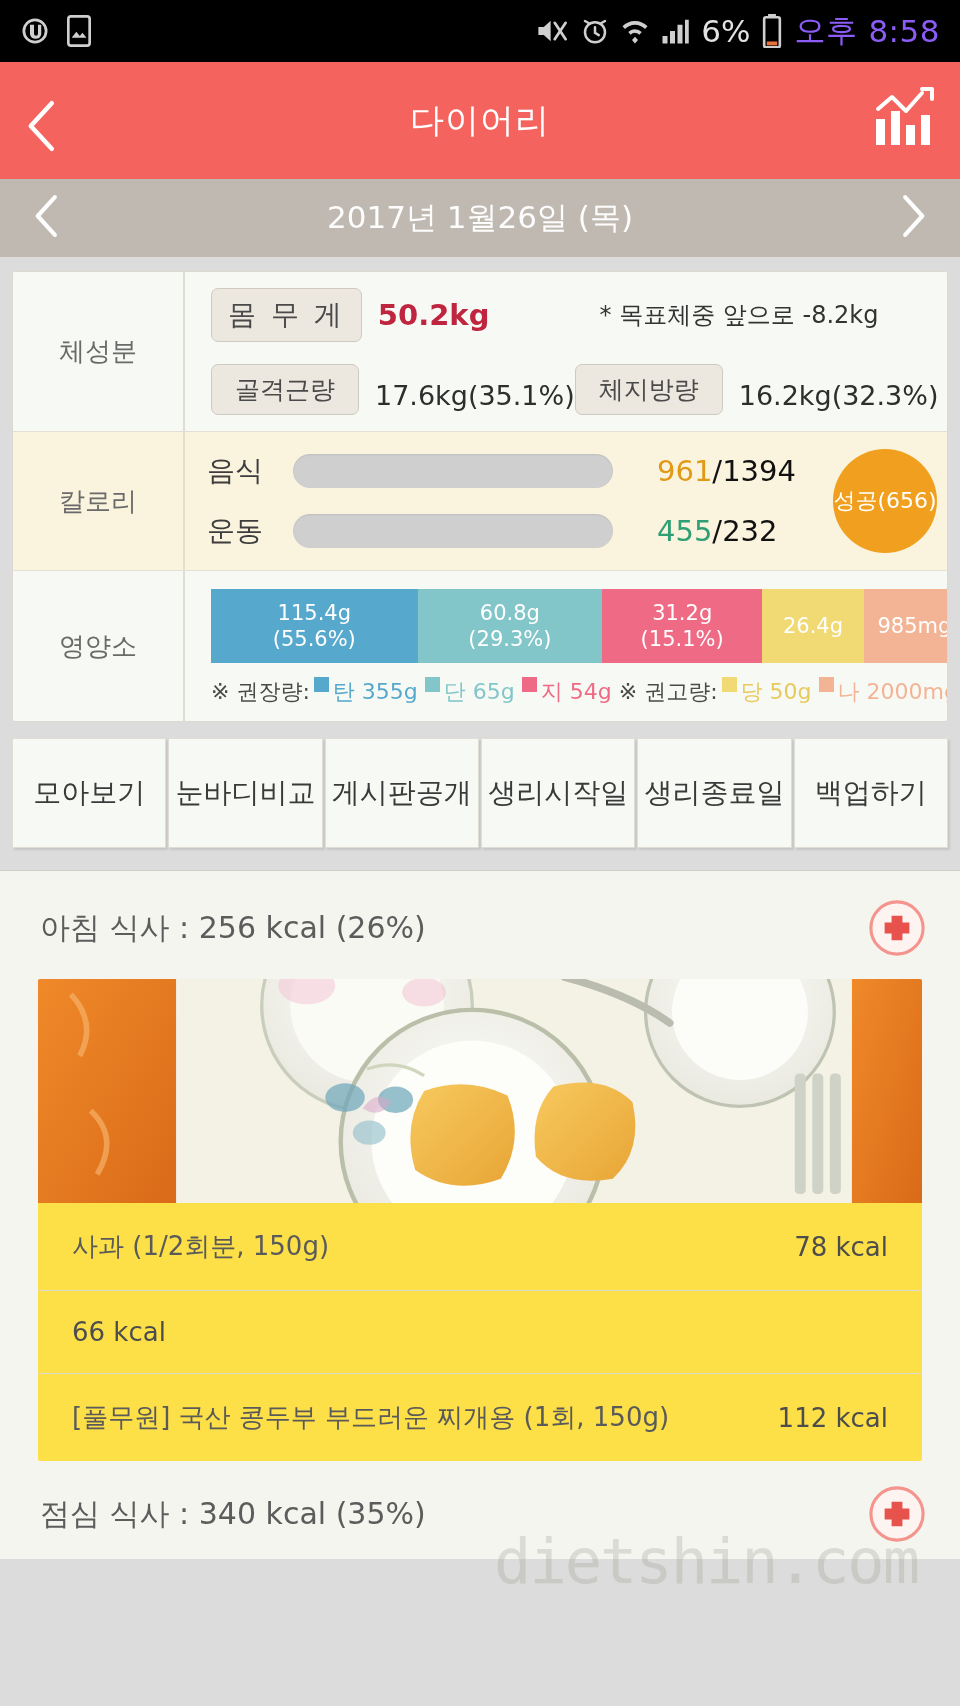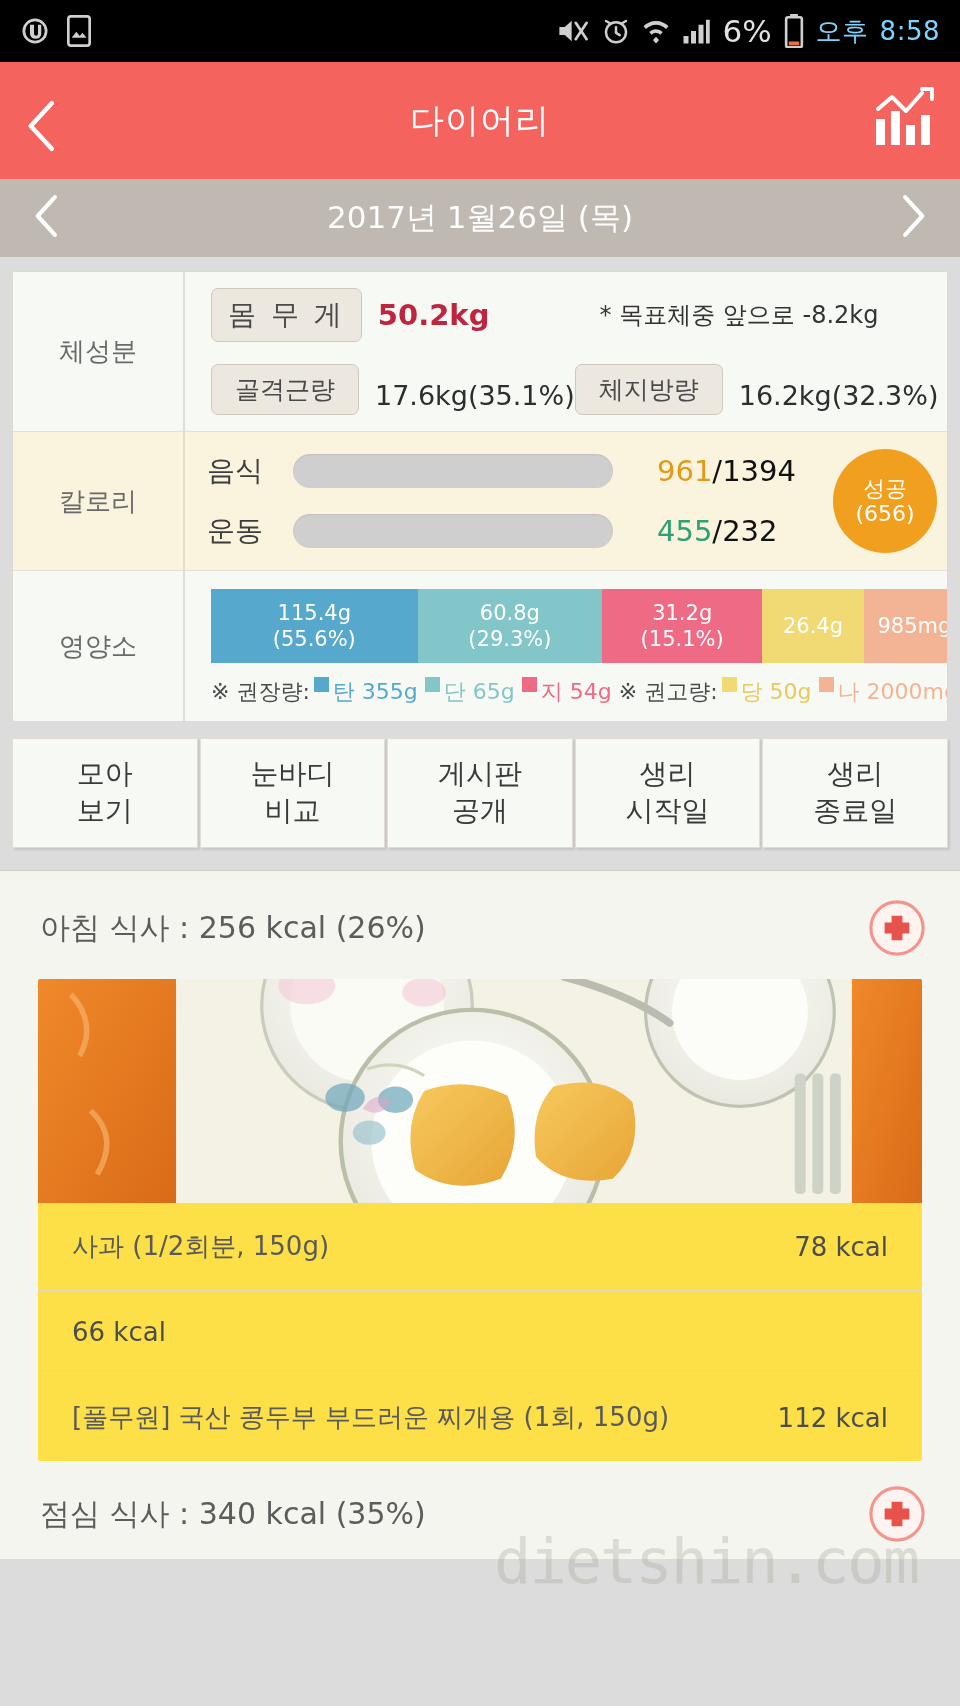--- a/index.html
+++ b/index.html
@@ -12,21 +12,21 @@
   .phone{ width:960px; height:1706px; position:relative; background:#dcdcdc; }
 
   
   .statusbar{
     height:62px; background:#000; display:flex; align-items:center;
     padding:0 20px; color:#cfcfcf;
   }
   .sb-left{ display:flex; align-items:center; gap:16px; }
   .sb-right{ margin-left:auto; display:flex; align-items:center; gap:11px; }
   .sb-ico{ display:inline-flex; align-items:center; justify-content:center; }
-  .sb-txt{ font-size:26px; letter-spacing:.5px; color:#7dd3fc; }
+  .sb-txt{ font-size:31px; letter-spacing:.5px; color:#8b5cf6; }
   .sb-batt{ font-size:31px; color:#e3e3e3; }
 
   
   .appbar{
     height:117px; background:#f4635e; display:flex; align-items:center;
     padding:0 20px; position:relative;
   }
   .appbar-title{
     position:absolute; left:0; right:0; text-align:center;
     font-size:34px; color:#fff; letter-spacing:1px;
@@ -87,21 +87,21 @@
   }
   .fill{ height:100%; border-radius:17px; }
   .fill.food{ background:linear-gradient(#f6ad2b,#eb9c14); }
   .fill.exer{ background:linear-gradient(#57ab8c,#3f9a78); }
   .cal-nums{ margin-left:44px; font-size:29px; color:#111; white-space:nowrap; }
   .cal-nums .hl-food{ color:#e09a16; }
   .cal-nums .hl-exer{ color:#2f9f74; }
   .badge{
     position:absolute; right:10px; top:50%; transform:translateY(-50%);
     width:104px; height:104px; border-radius:50%;
-    background:#f0a01e; color:#fff; display:flex; flex-direction:column;
+    background:#f0a01e; color:#fff; display:flex; 
     align-items:center; justify-content:center; line-height:1.15;
   }
   .badge .b1{ font-size:22px; }
   .badge .b2{ font-size:22px; }
 
   
   .nut-row .srow-body{ padding:18px 22px 14px 26px; }
   .nut-bar{ display:flex; height:74px; width:100%; }
   .nut-seg{
     display:flex; flex-direction:column; align-items:center; justify-content:center;
@@ -112,21 +112,21 @@
     display:flex; align-items:center; flex-wrap:nowrap; white-space:nowrap;
   }
   .lg{ display:inline-flex; align-items:flex-start; margin-right:7px; }
   .sw{ width:15px; height:15px; display:inline-block; margin-right:4px; }
   .lg-txt{ margin-right:4px; }
 
   
   .qbtns{ margin:16px 12px 0 12px; display:flex; gap:2px; }
   .qbtn{
     flex:1; height:110px; background:#f7faf4; border:1px solid #e0ddd5;
-    display:flex; flex-direction:column; align-items:center; justify-content:center;
+    display:flex; flex-direction:row; align-items:center; justify-content:center;
     font-size:28px; color:#3a3a3a; line-height:1.32;
     box-shadow:2px 2px 2px rgba(0,0,0,.10);
   }
 
   
   .meals{ margin-top:22px; background:#f4f5ef; padding:0 0 6px 0; border-top:1px solid #cfcfc8; }
   .meal-head{
     display:flex; align-items:center; padding:28px 34px 22px 40px;
   }
   .meal-title{ font-size:30px; color:#5c5c5c; }
@@ -353,20 +353,24 @@
         <span>공개</span>
       </div>
       <div class="qbtn">
         <span>생리</span>
         <span>시작일</span>
       </div>
       <div class="qbtn">
         <span>생리</span>
         <span>종료일</span>
       </div>
+      <div class="qbtn">
+        <span>백업</span>
+        <span>하기</span>
+      </div>
     </div>
 
   <div class="meals">
     <div class="meal-head">
       <span class="meal-title">아침 식사 : 256 kcal (26%)</span>
       <span class="plus-btn">
         <svg width="58" height="58" viewBox="0 0 30 30">
             <circle cx="15" cy="15" r="13.5" fill="#fdf4f2" stroke="#f4948d" stroke-width="1.6"></circle>
             <path d="M12.2 8.6h5.6v3.6h3.6v5.6h-3.6v3.6h-5.6v-3.6H8.6v-5.6h3.6z" fill="#e8524d"></path>
           </svg>

